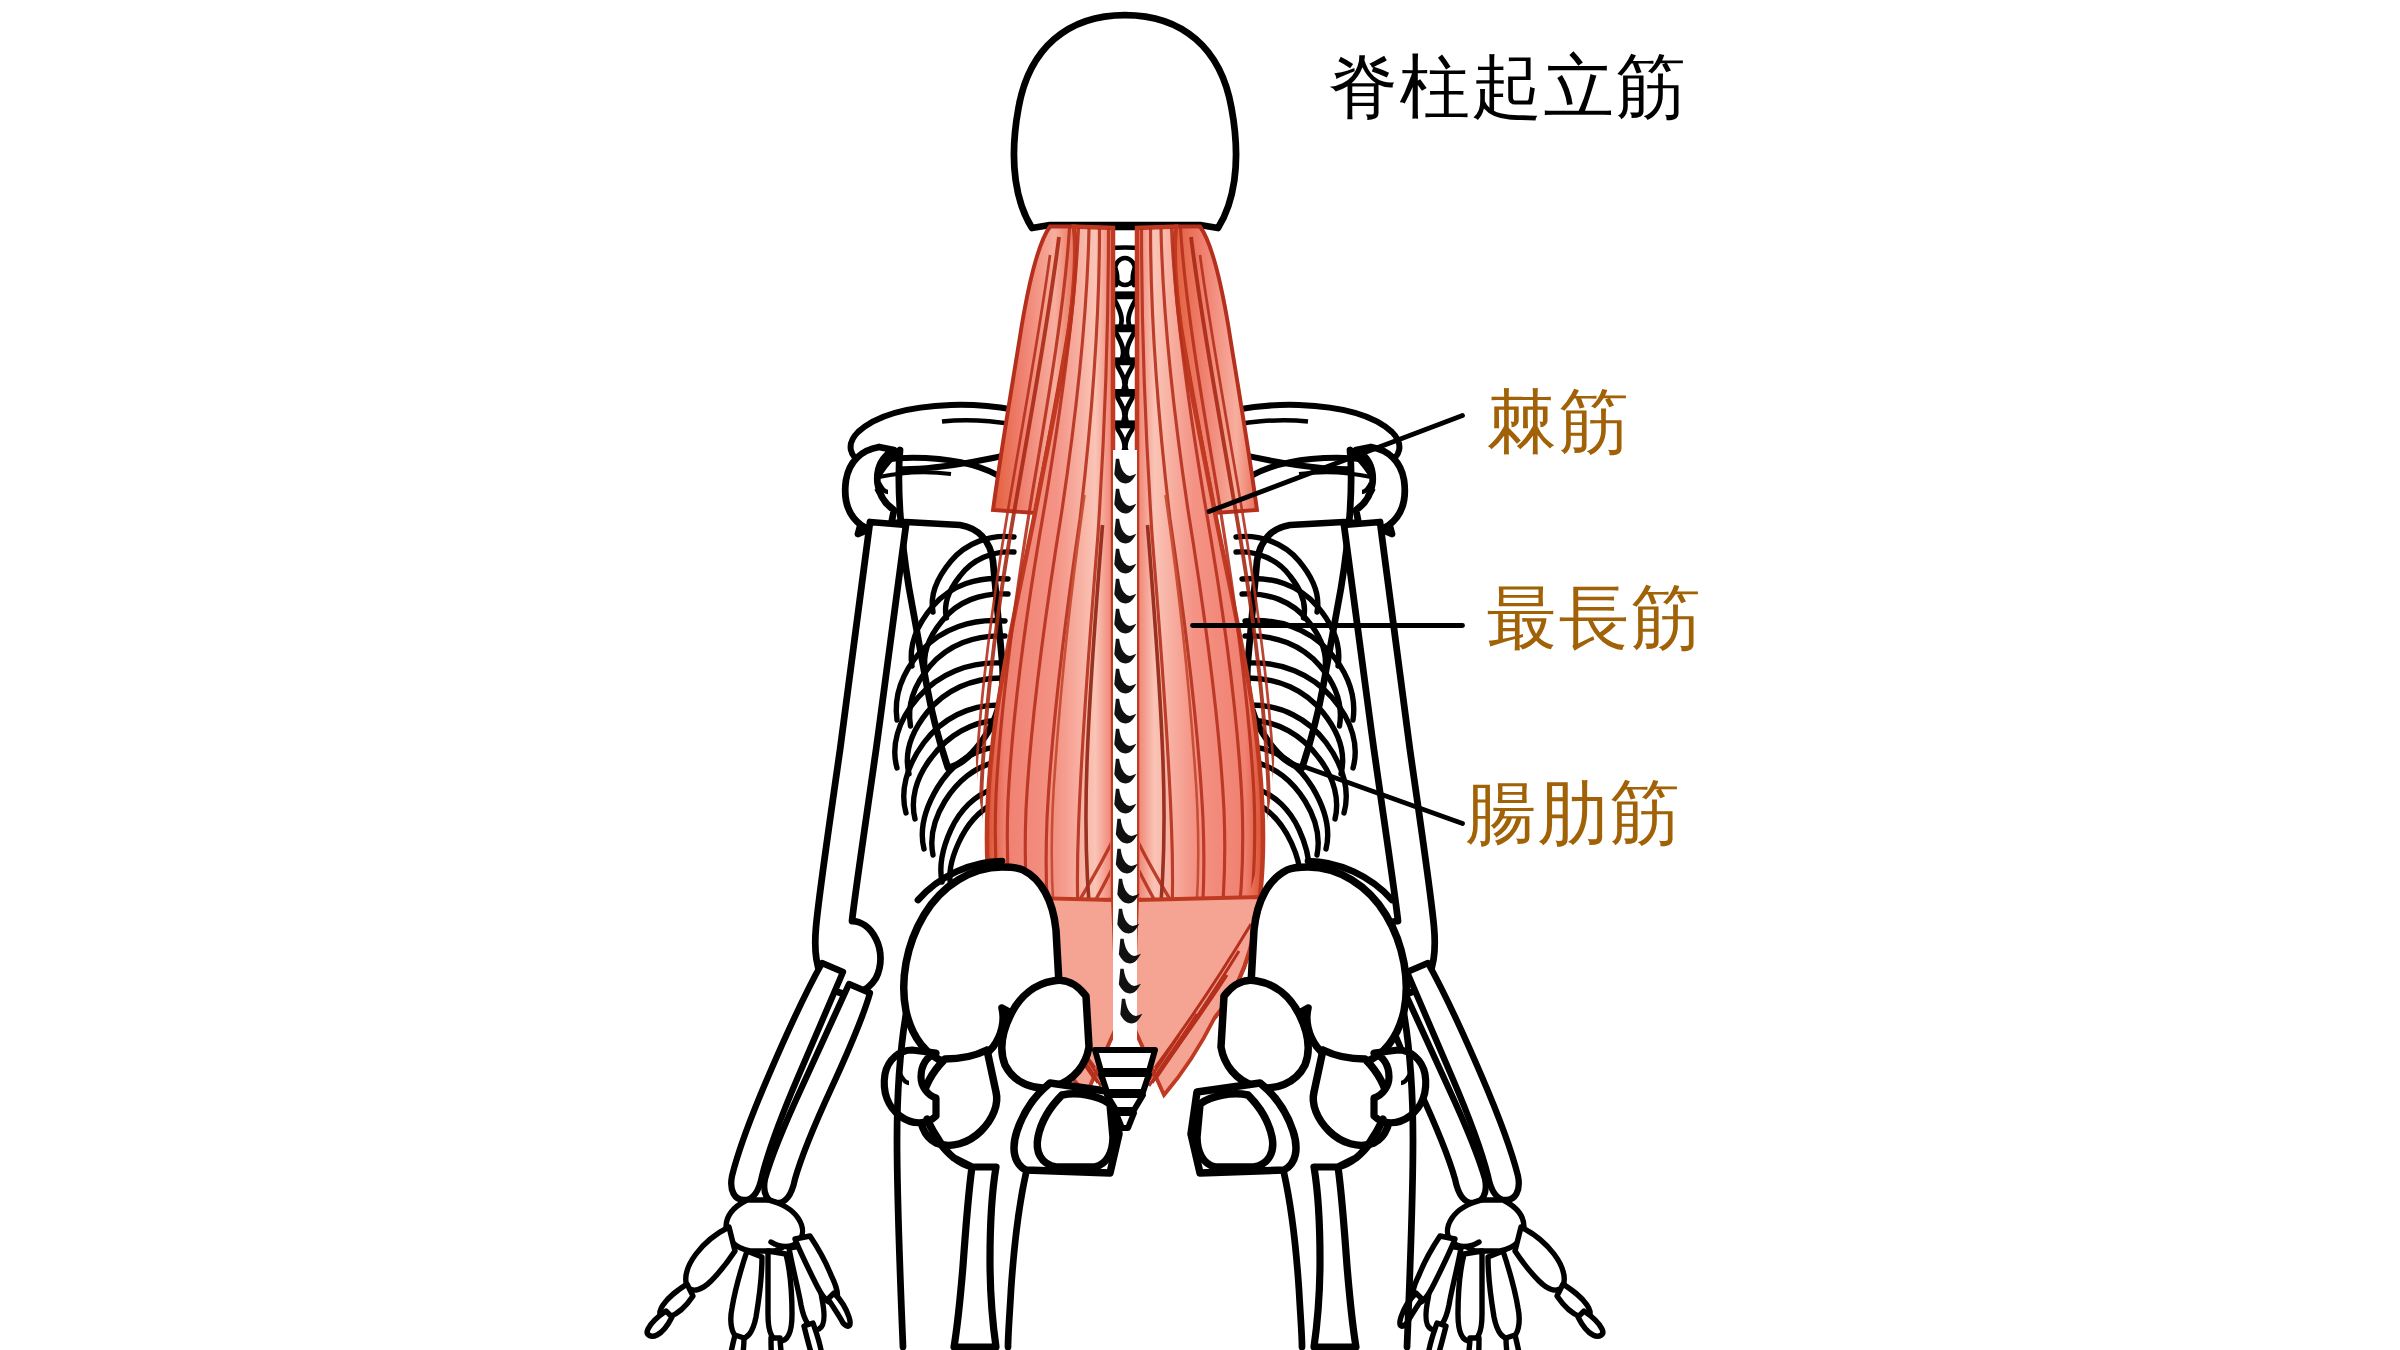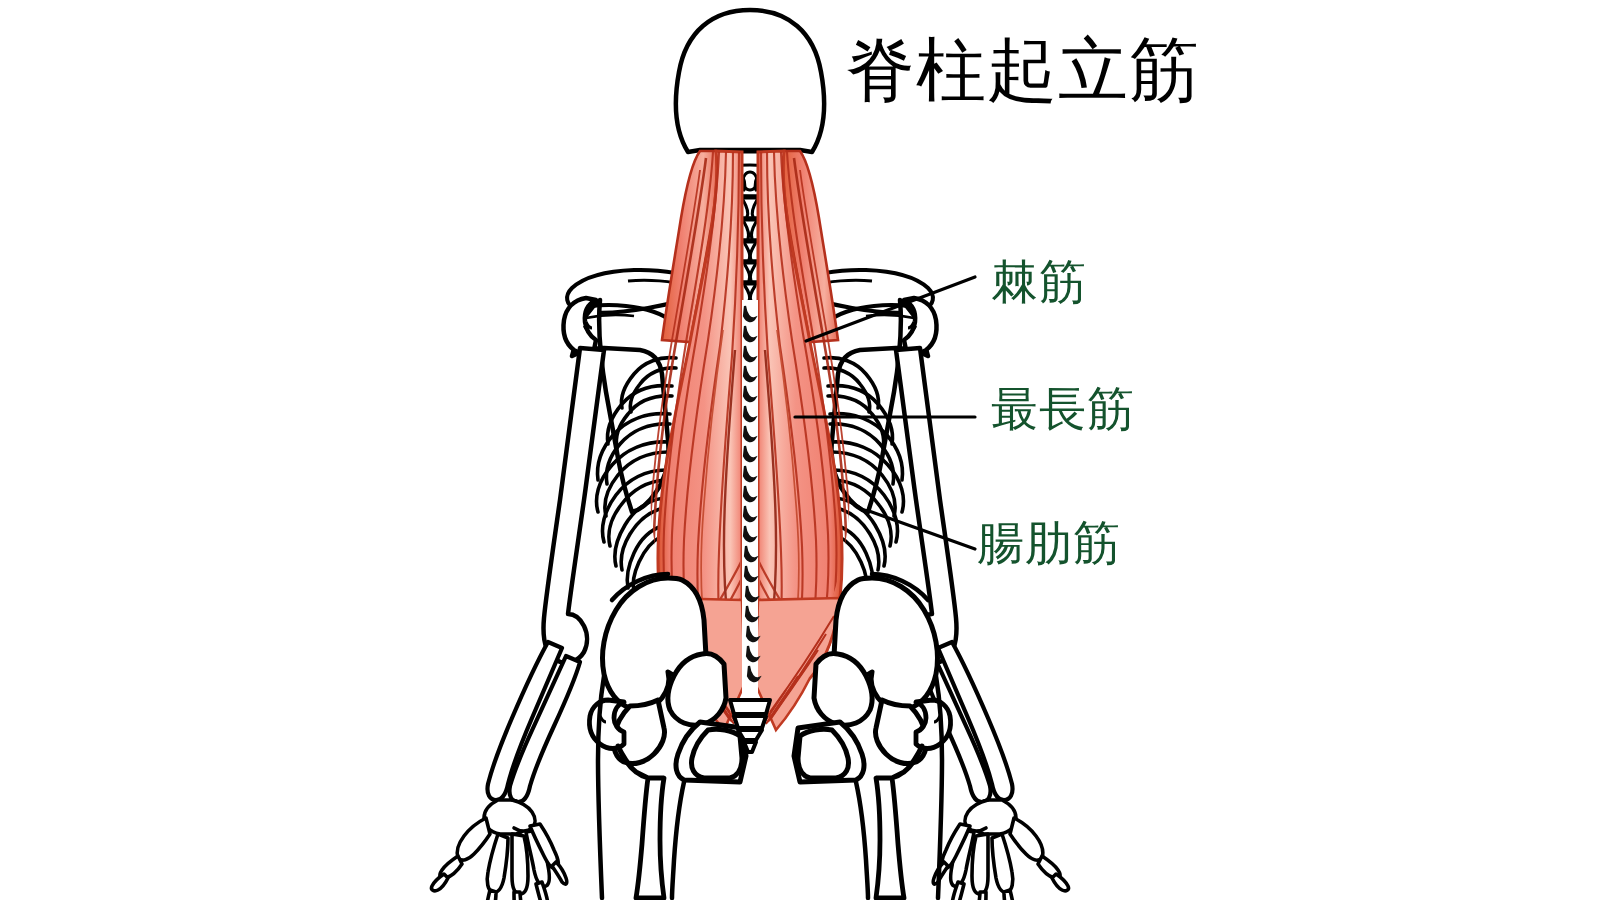--- a/index.html
+++ b/index.html
@@ -23,32 +23,33 @@
   #figure-svg {
     position: absolute;
     left: 0;
     top: 0;
     width: 1600px;
     height: 900px;
     display: block;
   }
   .txt-title {
     position: absolute;
-    font-size: 70px;
+    font-size: 47px;
     line-height: 1;
     color: #000000;
     letter-spacing: 1px;
     white-space: nowrap;
     font-weight: 400;
+    margin-left: 40px;
   }
   .txt-label {
     position: absolute;
     font-size: 47px;
     line-height: 1;
-    color: #14532d;
+    color: #a16207;
     letter-spacing: 1px;
     white-space: nowrap;
     font-weight: 400;
   }
 </style>
 </head>
 <body>
 
 <div id="stage">
 
@@ -522,17 +523,17 @@
       <line x1="806" y1="341" x2="975" y2="277"></line>
       <line x1="795" y1="417" x2="975" y2="417"></line>
       <line x1="869" y1="511" x2="975" y2="549"></line>
     </g>
   </svg>
 
   <div class="txt-title" style="left:845px; top:35px;">脊柱起立筋</div>
 
   <div class="txt-label" style="left:991px; top:258px;">棘筋</div>
 
-  <div class="txt-label" style="left:991px; top:389px;font-family:Liberation Mono, monospace;">最長筋</div>
+  <div class="txt-label" style="left:991px; top:389px;">最長筋</div>
 
   <div class="txt-label" style="left:977px; top:519px;">腸肋筋</div>
 
 </div>
 
 </body></html>

